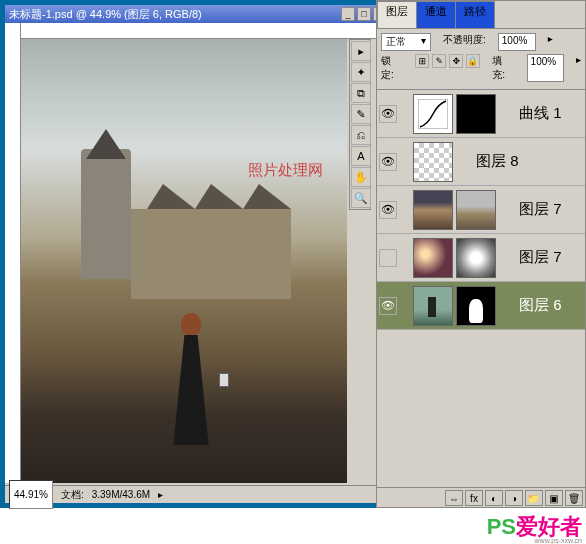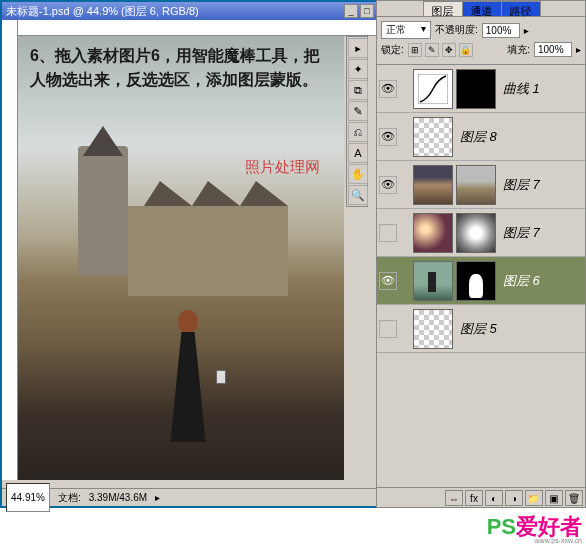--- a/index.html
+++ b/index.html
@@ -1,18 +1,18 @@
 <!DOCTYPE html>
 <html><head>
 <meta charset="utf-8">
 <style>
 * { margin: 0; padding: 0; box-sizing: border-box; font-family: "Microsoft YaHei", sans-serif; }
 body { width: 586px; height: 544px; background: #fff; position: relative; overflow: hidden; }
 
-.ps-window { position: absolute; left: 0; top: 0; width: 396px; height: 508px; background: #d4d0c8; border: 2px solid #0369a1; }
+.ps-window { position: absolute; left: 0; top: 0; width: 396px; height: 508px; background: #d4d0c8; border: 5px solid #0369a1; }
 .title-bar { height: 18px; background: linear-gradient(#7a96df, #4366c7); display: flex; align-items: center; padding: 0 4px; }
 .title-bar-text { color: #fff; font-size: 11px; flex: 1; white-space: nowrap; overflow: hidden; }
 .title-btns { display: flex; gap: 2px; }
 .title-btn { width: 14px; height: 14px; background: #d4d0c8; border: 1px solid #888; font-size: 9px; display: flex; align-items: center; justify-content: center; }
 
 .rulers { position: absolute; left: 0; top: 18px; width: 16px; height: 460px; background: #fff; border-right: 1px solid #888; }
 .ruler-top { position: absolute; left: 16px; top: 18px; height: 16px; width: 358px; background: #fff; border-bottom: 1px solid #888; }
 
 .canvas-area { position: absolute; left: 16px; top: 34px; width: 326px; height: 444px; background: linear-gradient(180deg, #a8b0b0 0%, #c5cdcd 15%, #d8dcdc 25%, #b0a890 45%, #8a7a5a 55%, #6b5a40 70%, #3a3028 85%, #2a2420 100%); overflow: hidden; }
 .canvas-text { position: absolute; top: 8px; left: 12px; right: 12px; font-size: 16px; font-weight: bold; color: #1a1a1a; line-height: 1.5; }
@@ -31,26 +31,26 @@
 .figure-body { width: 44px; height: 110px; background: #1a1a1a; margin: 0 auto; clip-path: polygon(35% 0, 65% 0, 90% 100%, 10% 100%); }
 .lantern { position: absolute; right: -8px; top: 60px; width: 10px; height: 14px; background: #ddd; border: 1px solid #666; }
 
 .status-bar { position: absolute; bottom: 0; left: 0; right: 0; height: 18px; background: #d4d0c8; border-top: 1px solid #888; display: flex; align-items: center; font-size: 10px; padding: 0 4px; gap: 8px; }
 .status-box { background: #fff; border: 1px inset #888; padding: 8px 4px; }
 
 .tool-strip { position: absolute; left: 344px; top: 34px; width: 22px; background: #d4d0c8; border: 1px solid #888; }
 .tool-btn { width: 20px; height: 20px; border: 1px solid #aaa; display: flex; align-items: center; justify-content: center; font-size: 11px; background: #d4d0c8; margin: 1px; }
 
 .panel { position: absolute; left: 376px; top: 0; width: 210px; height: 508px; background: #d4d0c8; border: 1px solid #888; }
-.panel-tabs { height: 16px; display: flex; border-bottom: 1px solid #888; justify-content: center; }
+.panel-tabs { height: 28px; display: flex; border-bottom: 1px solid #888; }
 .panel-tab { padding: 2px 8px; font-size: 11px; background: #1d4ed8; border: 1px solid #888; border-bottom: none; margin-right: -1px; }
 .panel-tab.active { background: #e8e4dc; }
 
 .panel-controls { padding: 4px; font-size: 10px; border-bottom: 1px solid #888; }
-.ctrl-row { display: flex; align-items: center; gap: 4px; margin-bottom: 3px; }
+.ctrl-row { display: flex; gap: 12px; margin-bottom: 3px; }
 .dropdown { background: #fff; border: 1px solid #888; padding: 1px 4px; min-width: 50px; display: flex; justify-content: space-between; }
 .pct-input { background: #fff; border: 1px solid #888; padding: 1px 3px; width: 38px; }
 .lock-icons { display: flex; gap: 3px; }
 .lock-icon { width: 14px; height: 14px; border: 1px solid #aaa; display: flex; align-items: center; justify-content: center; font-size: 9px; }
 
 .layers-list { overflow-y: auto; height: 440px; }
 .layer-row { display: flex; align-items: center; border-bottom: 1px solid #aaa; padding: 2px; min-height: 48px; }
 .layer-row.selected { background: #7a8a5a; color: #fff; }
 .eye-col { width: 18px; height: 18px; border: 1px solid #aaa; display: flex; align-items: center; justify-content: center; font-size: 11px; margin-right: 2px; }
 .link-col { width: 14px; }
@@ -59,21 +59,21 @@
 .thumb.black { background: #000; }
 .thumb.mask-shape::after { content: ''; position: absolute; bottom: 2px; left: 12px; width: 14px; height: 24px; background: #fff; border-radius: 40% 40% 20% 20%; }
 .thumb.curves { background: #fff; display: flex; align-items: center; justify-content: center; }
 .thumb.curves svg { width: 30px; height: 30px; }
 .thumb.img1 { background: linear-gradient(#bbb 40%, #998866 60%, #665544); }
 .thumb.img2 { background: linear-gradient(#445 30%, #a86 50%, #543); }
 .thumb.img3 { background: radial-gradient(circle at 30% 40%, #fda 10%, #634 60%); }
 .thumb.img4 { background: radial-gradient(#fff 20%, #888 60%, #333); }
 .thumb.img5 { background: linear-gradient(#8a9 60%, #465); }
 .thumb.img5::after { content: ''; position: absolute; left: 14px; top: 10px; width: 8px; height: 20px; background: #222; }
-.layer-name { font-size: 13px; margin-left: 4px; font-style: italic; }
+.layer-name { font-size: 15px; margin-left: 20px; }
 
 .panel-footer { position: absolute; bottom: 0; left: 0; right: 0; height: 20px; background: #d4d0c8; border-top: 1px solid #888; display: flex; justify-content: flex-end; padding: 2px; gap: 2px; }
 .footer-btn { width: 18px; height: 16px; border: 1px solid #888; font-size: 10px; display: flex; align-items: center; justify-content: center; }
 
 .watermark { position: absolute; right: 4px; bottom: 2px; font-size: 22px; font-weight: bold; }
 .watermark .wp { color: #39b54a; } .watermark .ws { color: #ec008c; }
 .watermark-sub { position: absolute; right: 4px; bottom: 0; font-size: 7px; color: #888; }
 </style>
 </head>
 <body>
@@ -84,21 +84,20 @@
     <div class="title-btns">
       <div class="title-btn">_</div>
       <div class="title-btn">□</div>
       <div class="title-btn">×</div>
     </div>
   </div>
   <div class="rulers"></div>
   <div class="ruler-top"></div>
 
   <div class="canvas-area">
-    <div class="canvas-text">6、拖入素材图片6，用智能魔棒工具，把人物选出来，反选选区，添加图层蒙版。</div>
     <div class="logo-sub">照片处理网</div>
     <div class="castle">
       <div class="tower1"></div>
       <div class="building"></div>
     </div>
     <div class="figure">
       <div class="figure-head"></div>
       <div class="figure-body"></div>
       <div class="lantern"></div>
     </div>
@@ -187,26 +186,20 @@
         <div class="thumb img4"></div>
         <span class="layer-name">图层 7</span>
       </div>
       <div class="layer-row selected">
         <div class="eye-col">👁</div>
         <div class="link-col"></div>
         <div class="thumb img5"></div>
         <div class="thumb black mask-shape"></div>
         <span class="layer-name">图层 6</span>
       </div>
-      <div class="layer-row">
-        <div class="eye-col"></div>
-        <div class="link-col"></div>
-        <div class="thumb checker"></div>
-        <span class="layer-name">图层 5</span>
-      </div>
     </div>
 
   <div class="panel-footer">
     <div class="footer-btn">⇔</div>
     <div class="footer-btn">fx</div>
     <div class="footer-btn">◐</div>
     <div class="footer-btn">◑</div>
     <div class="footer-btn">📁</div>
     <div class="footer-btn">▣</div>
     <div class="footer-btn">🗑</div>

